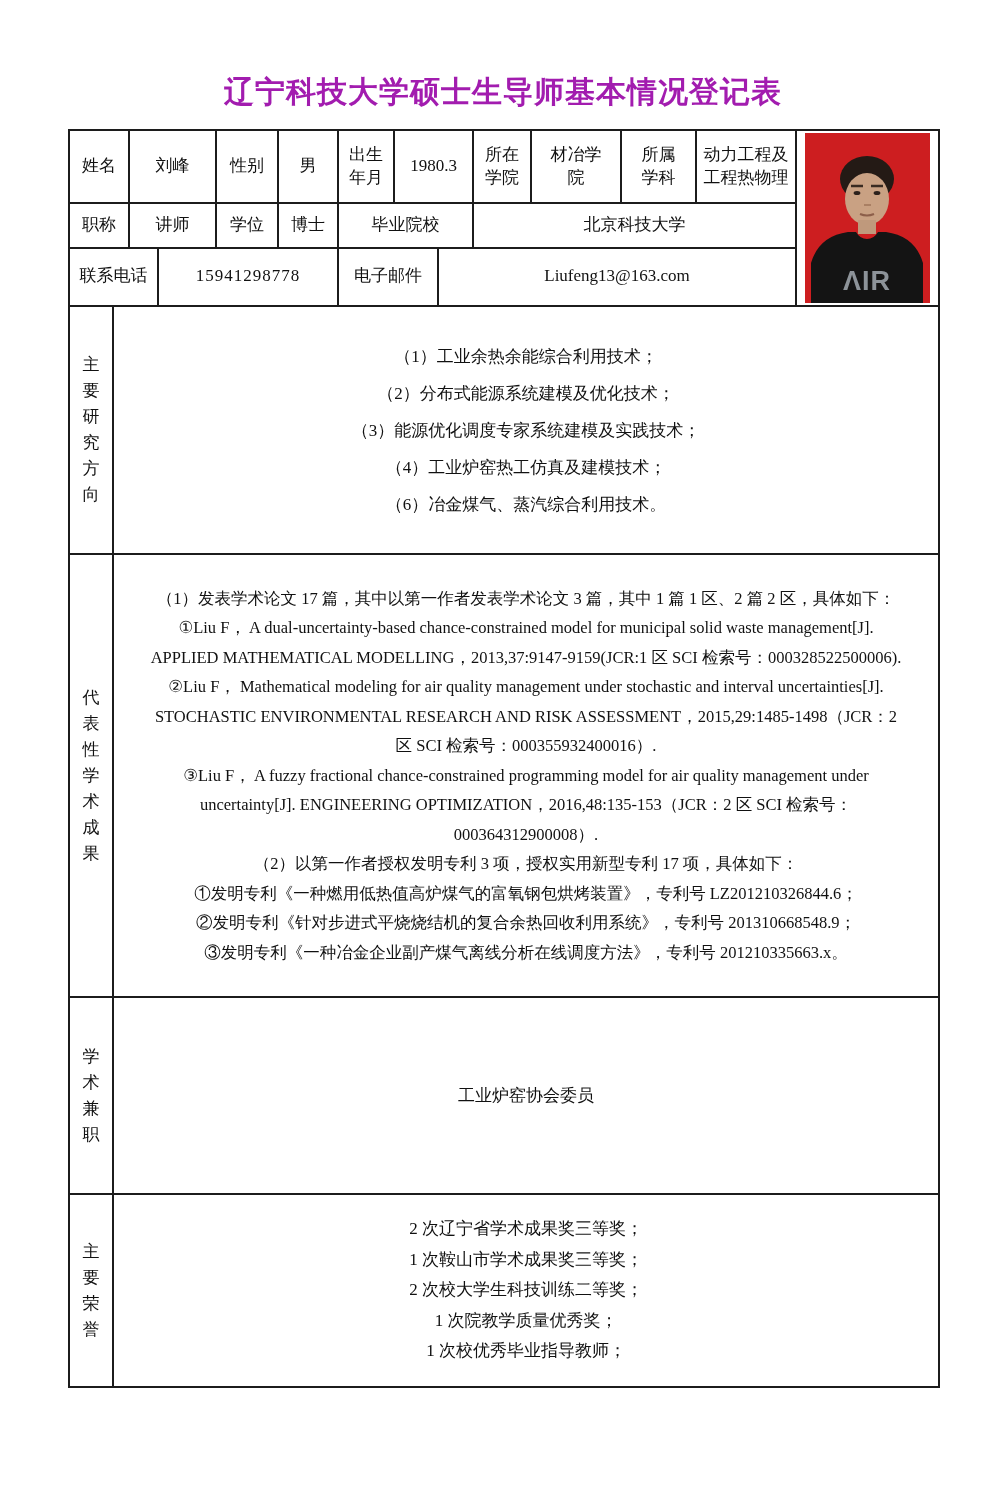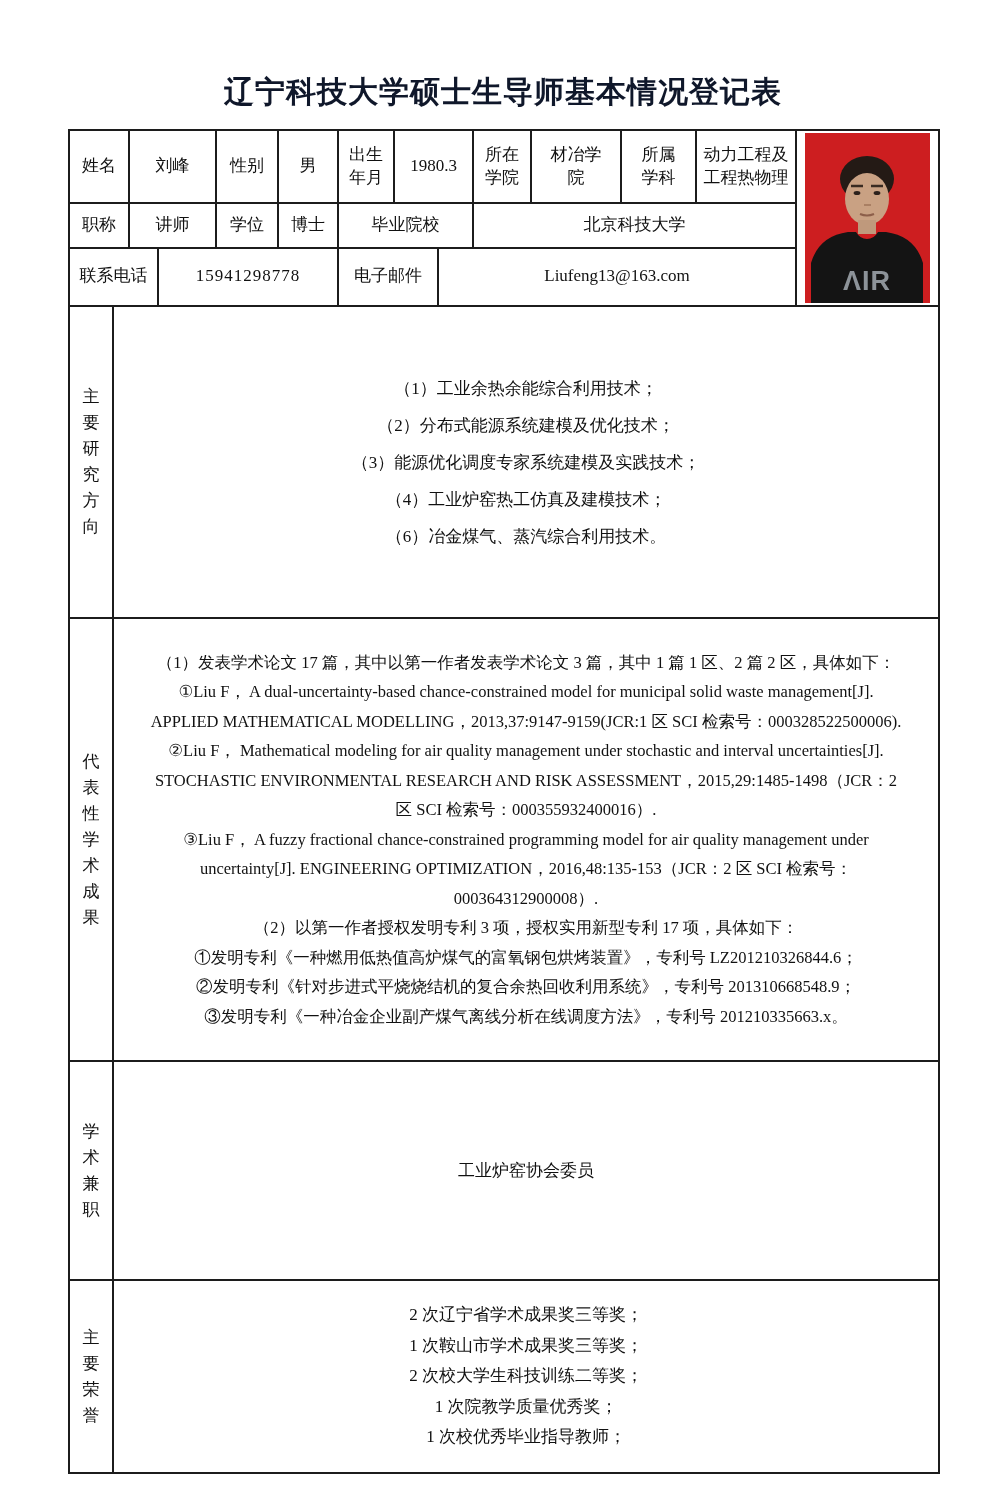--- a/index.html
+++ b/index.html
@@ -18,21 +18,21 @@
     background: #ffffff;
   }
   .doc-title {
     margin: 0 0 16px 0;
     width: 870px;
     text-align: center;
     font-family: "Liberation Sans", "DejaVu Sans", sans-serif;
     font-weight: bold;
     font-size: 30px;
     letter-spacing: 1px;
-    color: #0f172a;
+    color: #a21caf;
   }
   table.grid {
     border-collapse: collapse;
     table-layout: fixed;
     width: 870px;
   }
   table.grid td {
     border: 2px solid #1c1c1c;
     text-align: center;
     vertical-align: middle;
@@ -157,21 +157,21 @@
     </tr>
   </tbody>
     </table>
 
   <table class="grid sections">
     <colgroup>
       <col style="width:44px">
         <col style="width:826px">
     </colgroup>
     <tbody>
-        <tr style="height:312px;">
+        <tr style="height:248px;">
       <td class="vlabel">
         <span class="vert">主要研究方向</span>
       </td>
       <td class="scontent research-content">
         <div>
               <div class="text-line">（1）工业余热余能综合利用技术；</div>
               <div class="text-line">（2）分布式能源系统建模及优化技术；</div>
               <div class="text-line">（3）能源优化调度专家系统建模及实践技术；</div>
               <div class="text-line">（4）工业炉窑热工仿真及建模技术；</div>
               <div class="text-line">（6）冶金煤气、蒸汽综合利用技术。</div>
@@ -193,21 +193,21 @@
               <div class="text-line">③Liu F， A fuzzy fractional chance-constrained programming model for air quality management under</div>
               <div class="text-line">uncertainty[J]. ENGINEERING OPTIMIZATION，2016,48:135-153（JCR：2 区 SCI 检索号：</div>
               <div class="text-line">000364312900008）.</div>
               <div class="text-line">（2）以第一作者授权发明专利 3 项，授权实用新型专利 17 项，具体如下：</div>
               <div class="text-line">①发明专利《一种燃用低热值高炉煤气的富氧钢包烘烤装置》，专利号 LZ201210326844.6；</div>
               <div class="text-line">②发明专利《针对步进式平烧烧结机的复合余热回收利用系统》，专利号 201310668548.9；</div>
               <div class="text-line">③发明专利《一种冶金企业副产煤气离线分析在线调度方法》，专利号 201210335663.x。</div>
             </div>
       </td>
     </tr>
-    <tr style="height:219px;border-radius:19px;">
+    <tr style="height:197px;border-radius:19px;">
       <td class="vlabel">
         <span class="vert">学术兼职</span>
       </td>
       <td class="scontent positions-content">
         <div>
               <div class="text-line">工业炉窑协会委员</div>
             </div>
       </td>
     </tr>
     <tr style="height:193px;">

